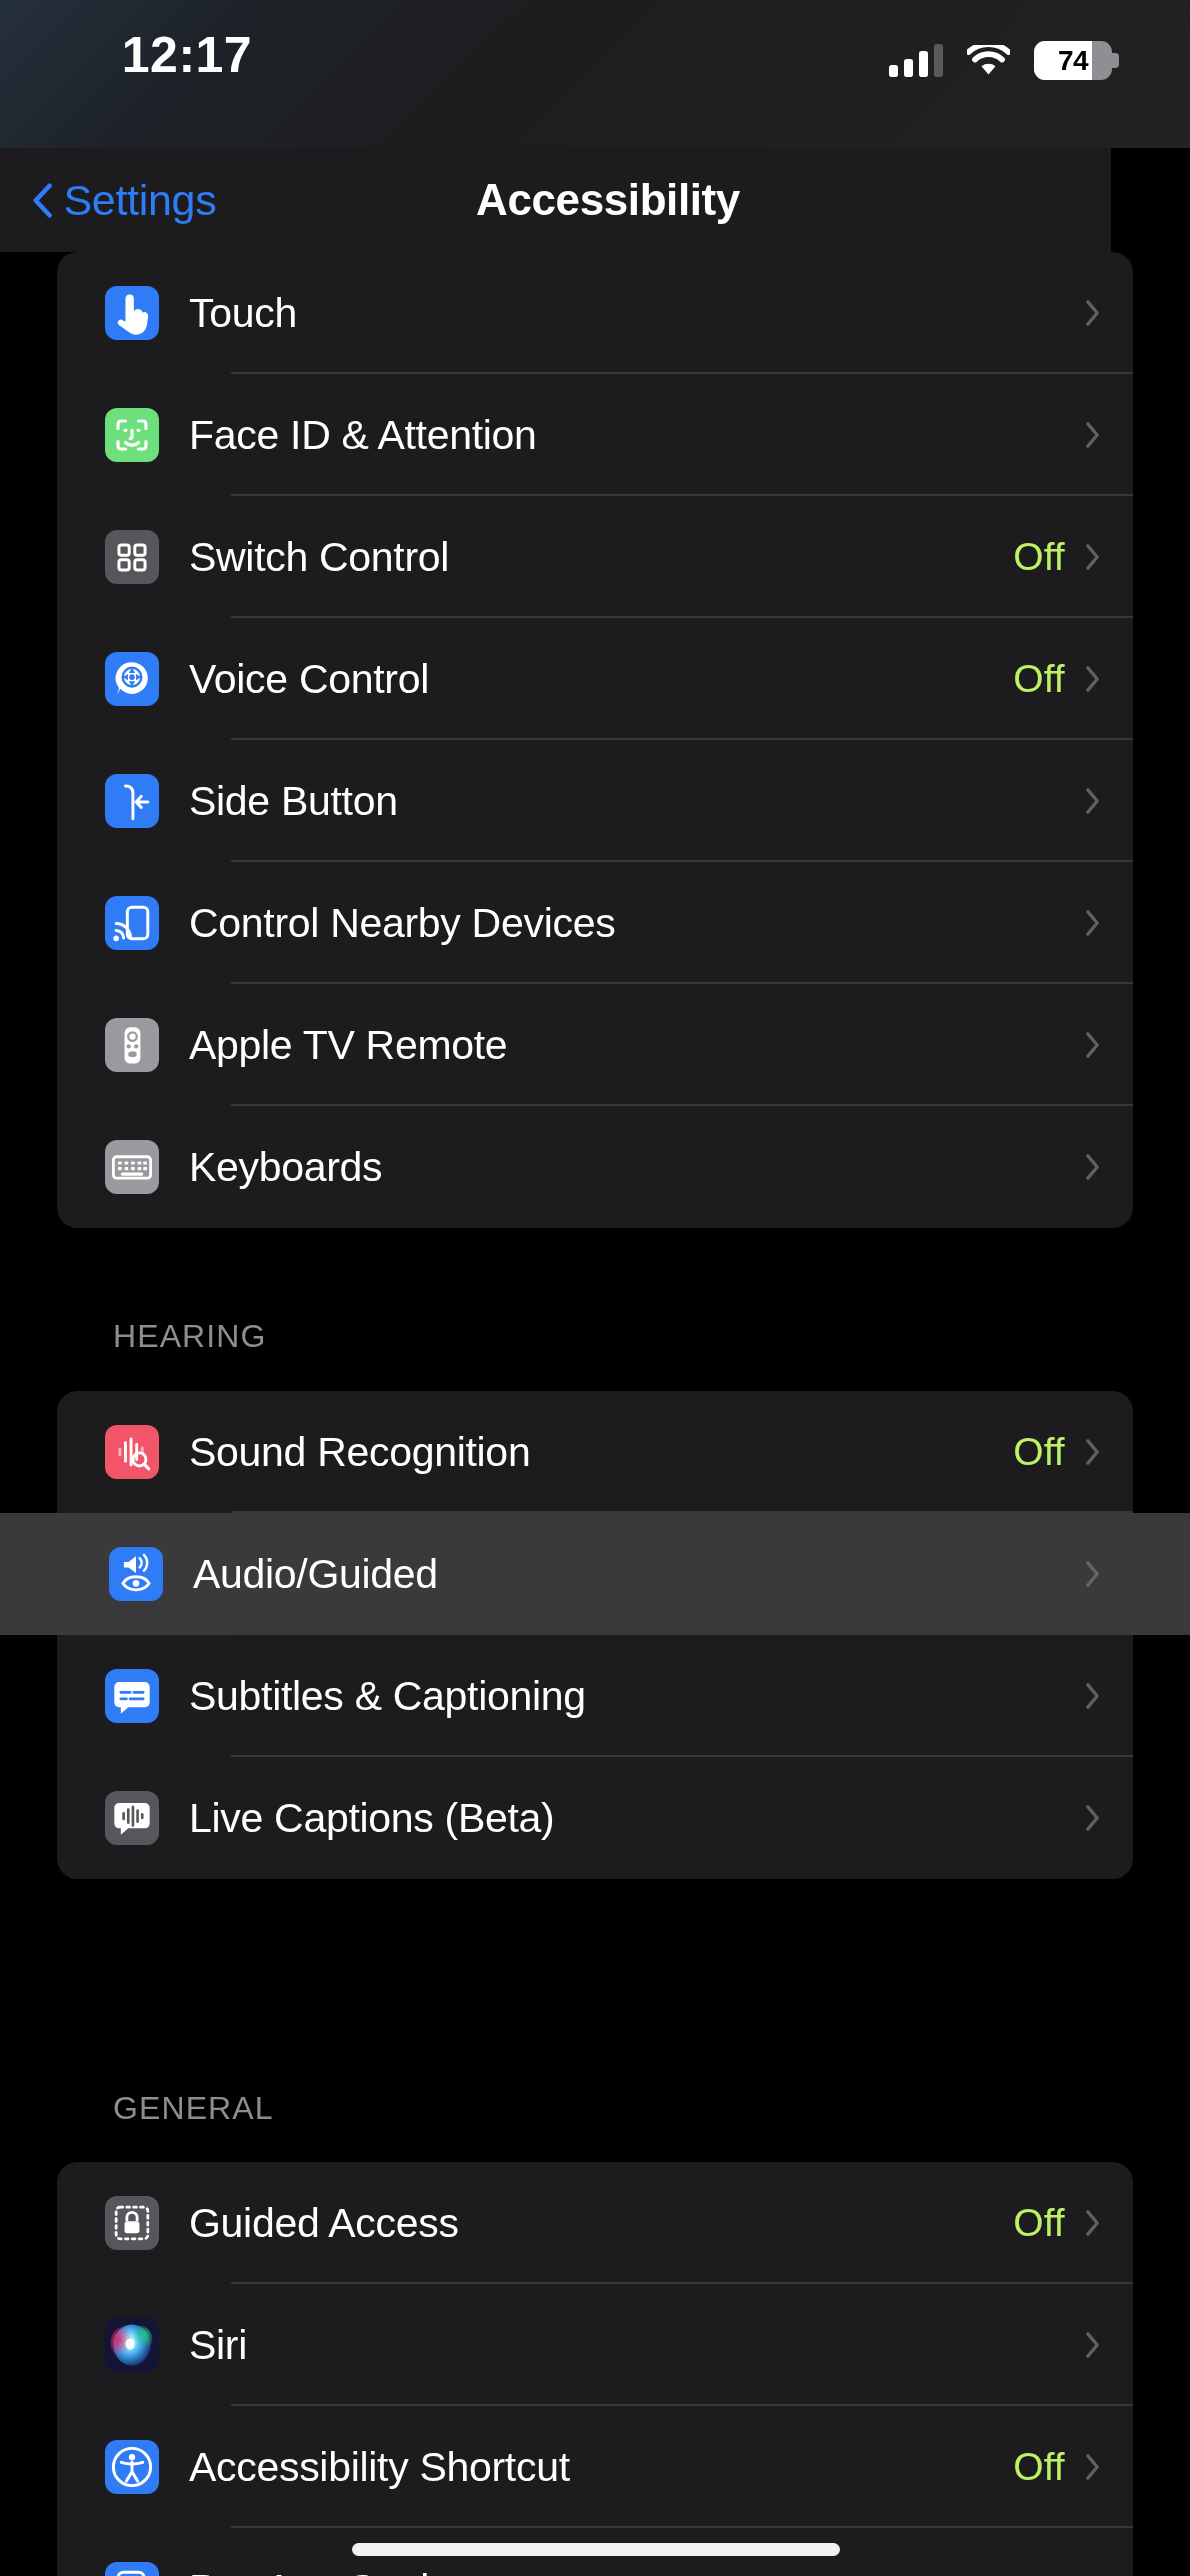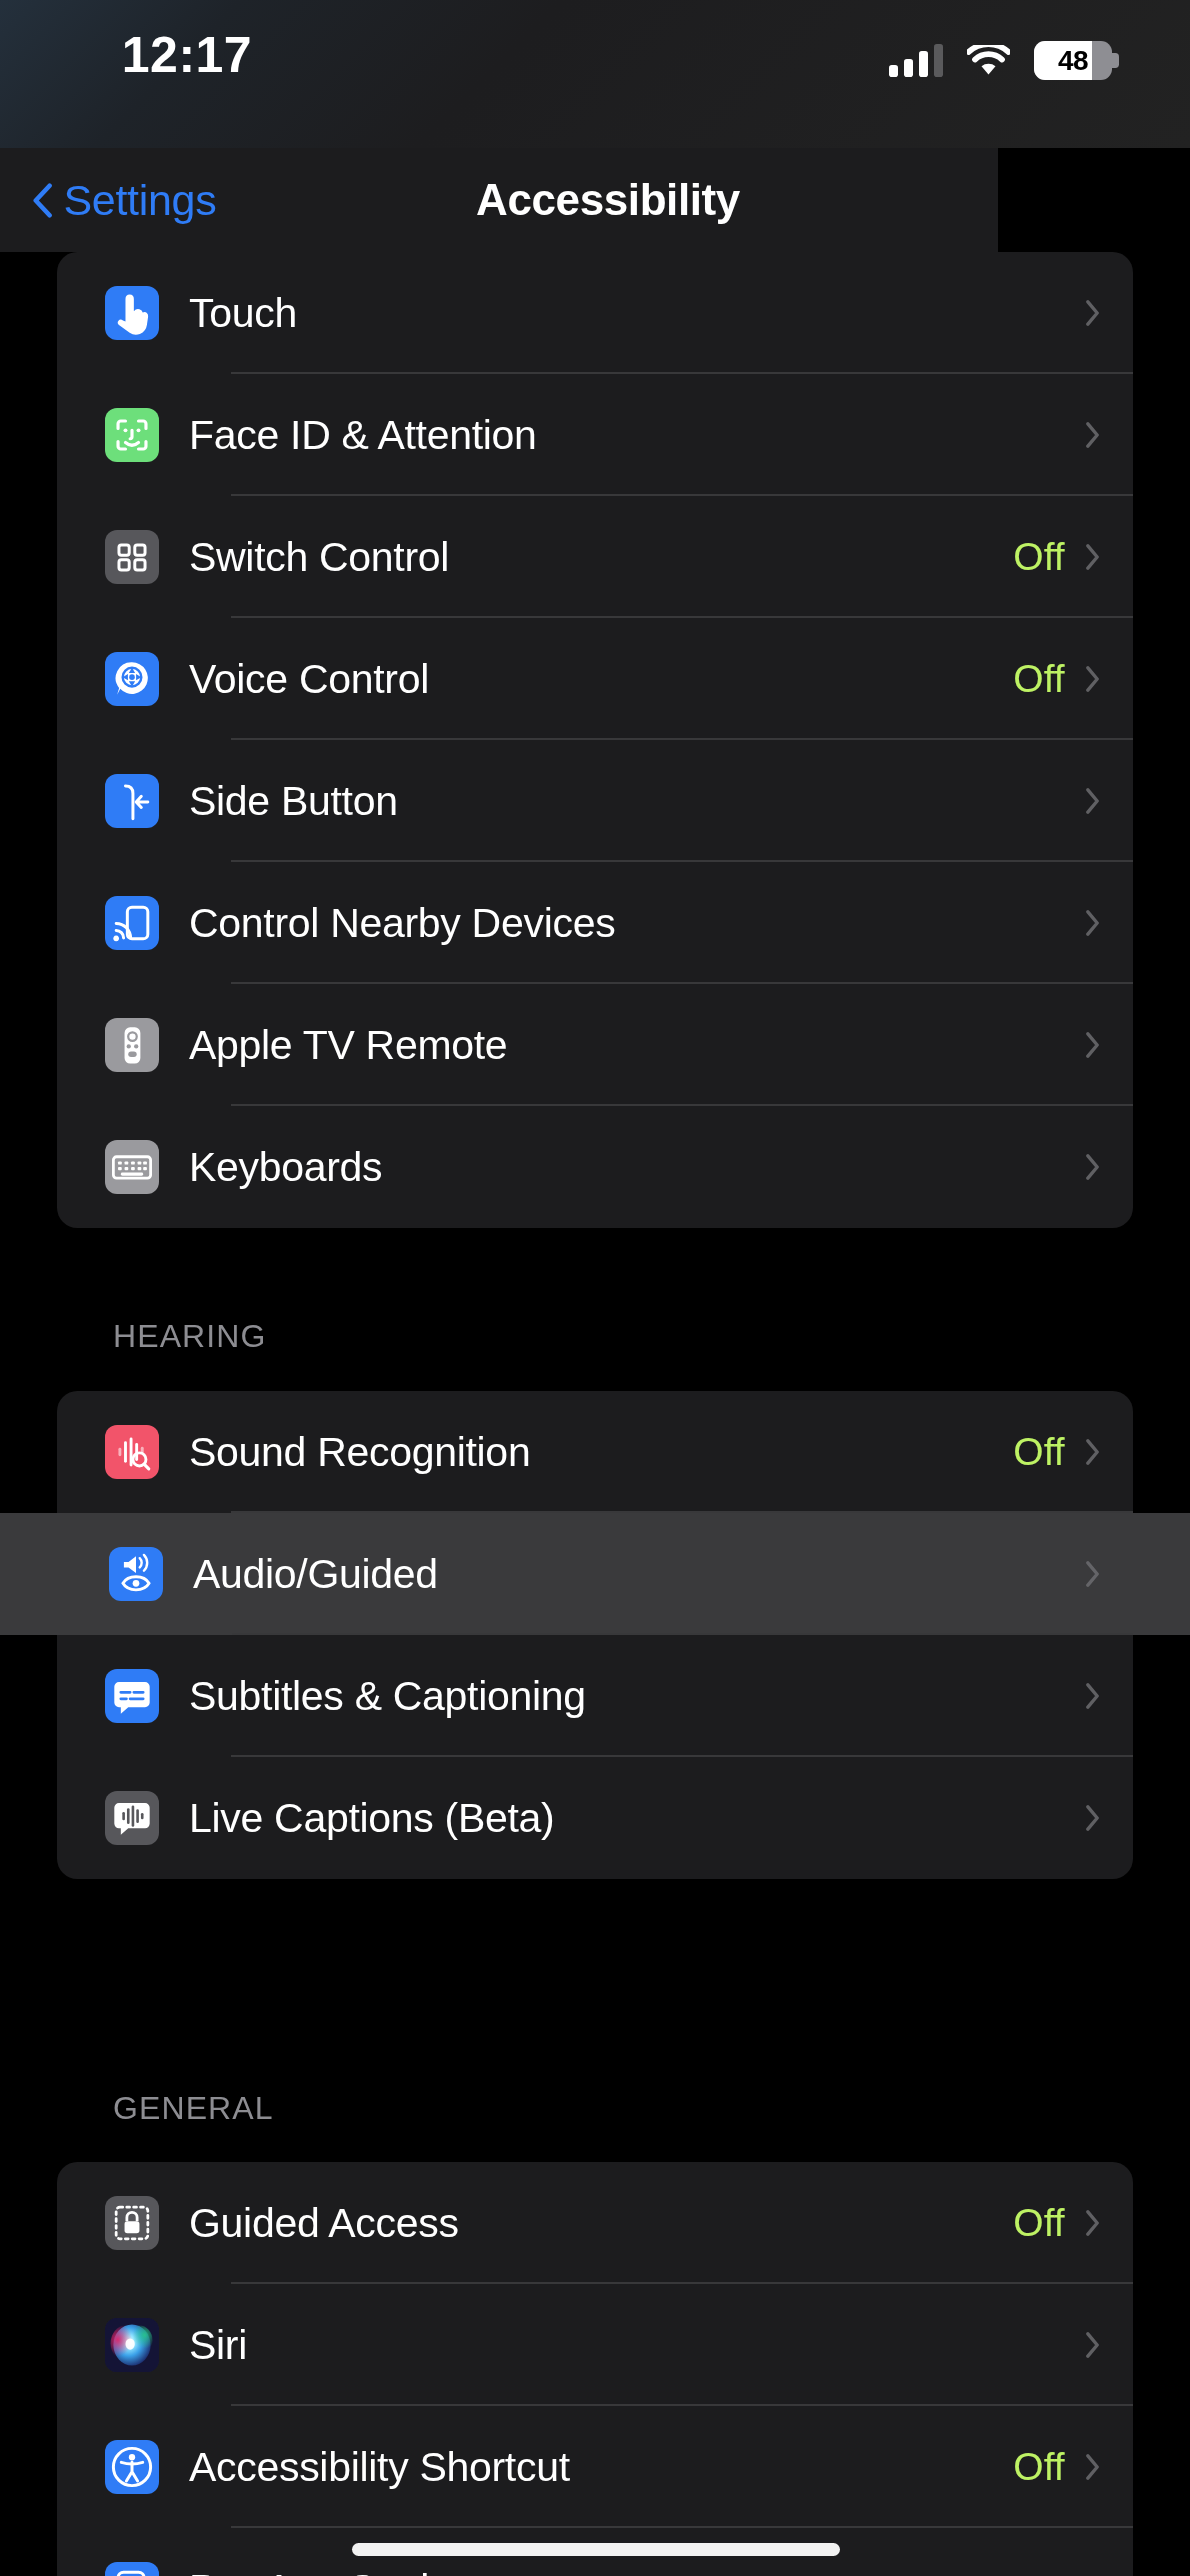--- a/index.html
+++ b/index.html
@@ -42,21 +42,21 @@
     display:flex; align-items:center; justify-content:center;
     font-size:28px; font-weight:bold; color:#000; letter-spacing:-0.5px;
   }
   .batt-tip {
     position:absolute; right:0; top:12px; width:7.4px; height:15px;
     background:#8e8e93; border-radius:0 3.7px 3.7px 0;
   }
 
   
   .navbar {
-    position:absolute; top:148px; left:0; width:998px; height:104px;
+    position:absolute; top:148px; left:0; width:1111px; height:104px;
     background:#1c1c1e; z-index:35;
   }
   .nav-back {
     position:absolute; left:32px; top:0; height:104px;
     display:flex; align-items:center; gap:11px; cursor:pointer;
   }
   .nav-chev-left { width:20.4px; height:35px; }
   .nav-back-label { font-size:43px; color:#2f7cf6; letter-spacing:-0.3px; }
   .nav-title {
     position:absolute; left:0; top:0; width:1191px; height:104px;
@@ -133,21 +133,21 @@
         <svg viewBox="0 0 46 34" width="43" height="32">
           <path d="M23 31.5 L15.5 22.5 A12 12 0 0 1 30.5 22.5 Z" fill="#fff"></path>
           <path d="M8.5 15.5 A21 21 0 0 1 37.5 15.5" stroke="#fff" stroke-width="6" fill="none" stroke-linecap="round"></path>
           <path d="M1.5 7.5 A31.5 31.5 0 0 1 44.5 7.5" stroke="#fff" stroke-width="6" fill="none" stroke-linecap="round"></path>
         </svg>
       </div>
       <div class="battery">
         <div class="batt-shell">
           <div class="batt-fill" style="width: 74%;"></div>
         </div>
-        <div class="batt-num">48</div>
+        <div class="batt-num">74</div>
         <div class="batt-tip"></div>
       </div>
     </div>
   </div>
 
   <div class="navbar">
     <div class="nav-back">
       <svg class="nav-chev-left" viewBox="0 0 22 38">
         <path d="M19 3 L4 19 L19 35" stroke="#2f7cf6" stroke-width="5" fill="none" stroke-linecap="round" stroke-linejoin="round"></path>
       </svg>

